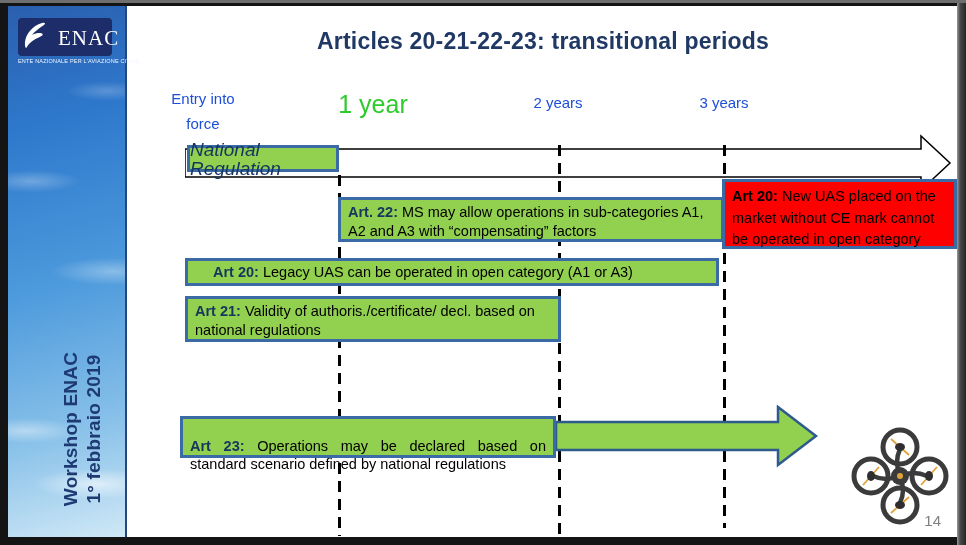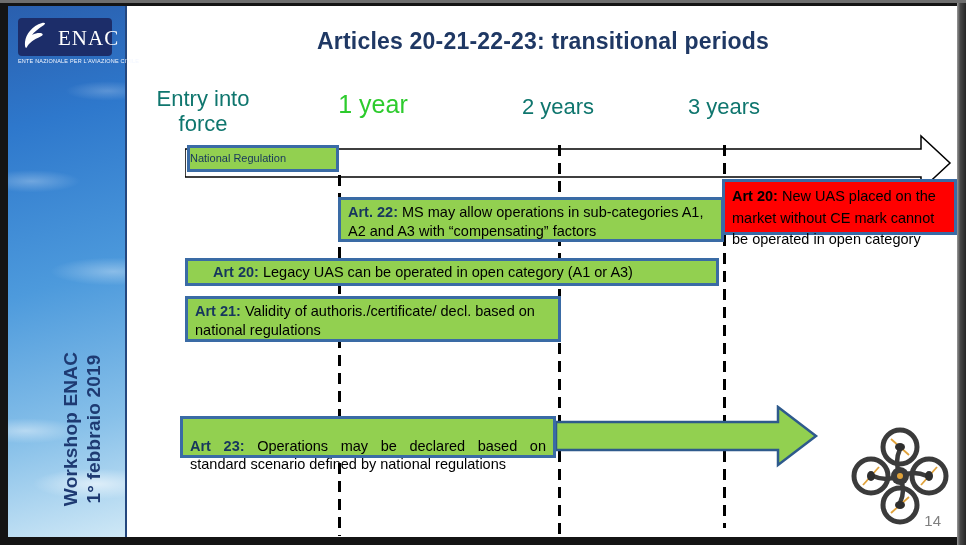--- a/index.html
+++ b/index.html
@@ -46,21 +46,21 @@
     position:absolute; left:-25px; top:398px; width:202px; height:50px;
     transform:rotate(-90deg);
     color:#1e3a72; font-size:19px; line-height:23px; text-align:center; font-weight:bold;
     font-family:"Liberation Sans", sans-serif; letter-spacing:.2px;
   }
   
   .slide-title {
     position:absolute; left:140px; top:22px; width:790px; text-align:center;
     color:#1f3864; font-size:23px; font-weight:bold; letter-spacing:.2px;
   }
-  .lbl { position:absolute; color:#0f766e; font-size:22px; text-align:center; }
+  .lbl { position:absolute; color:#1d4ed8; font-size:15px; text-align:center; }
   .lbl-entry { left:145px; top:80px; width:100px; line-height:25px; }
   .lbl-1y { left:310px; top:84px; width:110px; font-size:25px; color:#2dcb2d; }
   .lbl-2y { left:505px; top:88px; width:90px; }
   .lbl-3y { left:671px; top:88px; width:90px; }
   
   .vline {
     position:absolute; width:3px; z-index:2;
     background:repeating-linear-gradient(180deg,#000 0,#000 11px,transparent 11px,transparent 18px);
   }
   .vline-1 { left:330px; top:169px; height:361px; }
@@ -78,24 +78,24 @@
     position:absolute; z-index:3; background:#92d050; border:3px solid #3a6ba5;
     color:#000; font-size:14.5px; line-height:19px; padding:3px 7px;
   }
   .gbox .pfx { color:#17365d; font-weight:bold; }
   .rbox {
     position:absolute; z-index:3; background:#ff0000; border:3px solid #3a6ba5;
     color:#000; font-size:14.5px; line-height:21.5px; padding:4px 7px;
   }
   .rbox .pfx { color:#000; font-weight:bold; }
   .box-natreg { left:179px; top:139px; width:152px; height:27px; z-index:3;
-    display:flex; align-items:center; justify-content:flex-start;
-    color:#17365d; font-size:11px; padding:0; }
+    display:flex; align-items:center; justify-content:center;
+    color:#17365d; font-size:19px; padding:0;font-style:italic; }
   .box-art22 { left:330px; top:191px; width:386px; height:45px; }
-  .box-art20new { left:714px; top:173px; width:235px; height:56px; }
+  .box-art20new { left:714px; top:173px; width:235px; height:70px; }
   .box-legacy { left:177px; top:252px; width:534px; height:28px;
     display:flex; align-items:center; padding:0 25px; }
   .box-validity { left:177px; top:290px; width:376px; height:46px; }
   .box-convert { left:177px; top:350px; width:376px; height:46px; }
   .box-art23 { left:172px; top:410px; width:376px; height:41px;
     line-height:18px; padding:18px 7px; text-align:justify; }
   .box-zones { left:177px; top:472px; width:376px; height:41px;
     line-height:18px; padding:2px 7px; text-align:justify; }
   
   .drone { position:absolute; left:842px; top:420px; z-index:1; }

